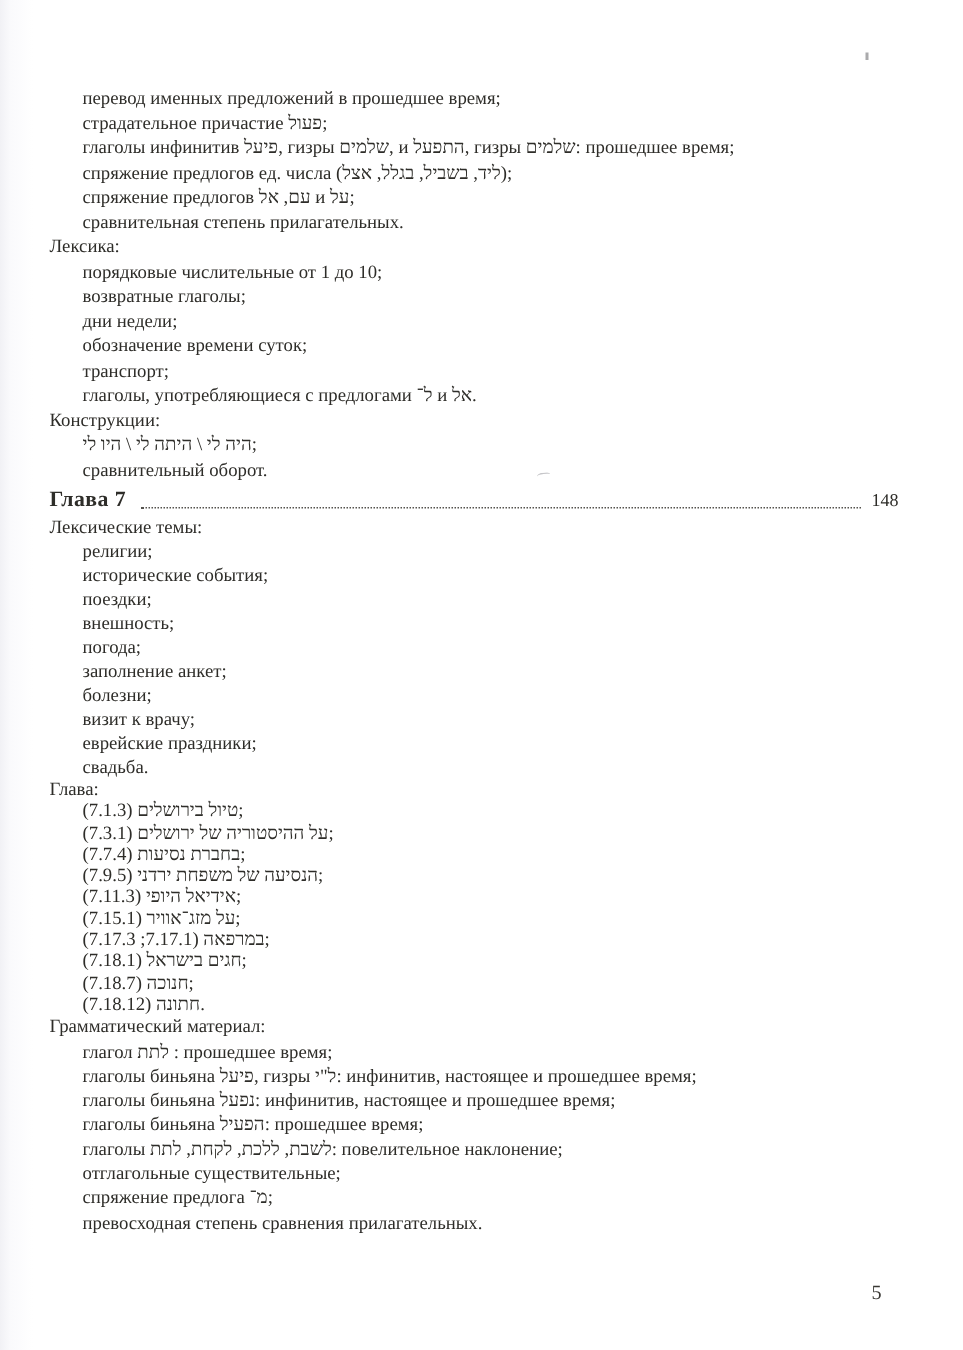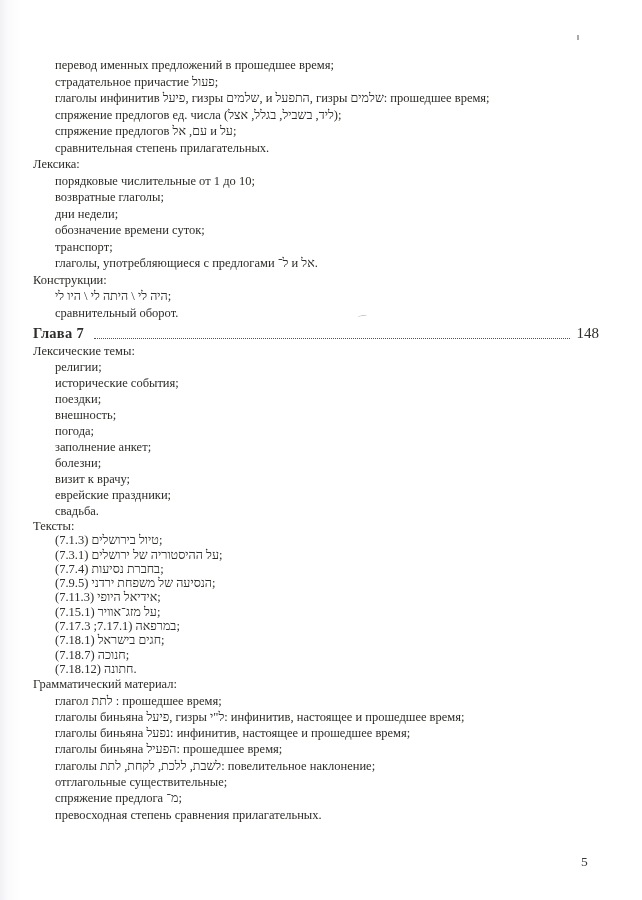--- a/index.html
+++ b/index.html
@@ -24,21 +24,21 @@
   .chapter-row {
     display:flex; align-items:baseline;
     margin-top:3px; height:19px; line-height:19px;
   }
   .chapter-title { font-weight:bold; font-size:14.5px; letter-spacing:.3px;text-align:right; }
   .leader {
     flex:1 1 auto; align-self:flex-end;
     border-bottom:1.6px dotted #55534e;
     margin:0 7px 4px 10px; height:0;
   }
-  .chapter-page { font-size:15px; }
+  .chapter-page { font-size:12px; }
   .sec-themes .line { line-height:16px; }
   .sec-texts .line { line-height:14.3px; }
   .sec-grammar .line { line-height:16.3px; }
   .head-line { line-height:16.5px; }
   .page-num {
     position:absolute; left:581px; top:854px;
     font-size:13.5px; color:#3a3935;
   }
   .artifact { position:absolute; background:#8d8d90; }
   .artifact-speck { left:577px; top:35px; width:2px; height:5px; opacity:.75; }
@@ -88,21 +88,21 @@
       <div class="line indent">внешность;</div>
       <div class="line indent">погода;</div>
       <div class="line indent">заполнение анкет;</div>
       <div class="line indent">болезни;</div>
       <div class="line indent">визит к врачу;</div>
       <div class="line indent">еврейские праздники;</div>
       <div class="line indent">свадьба.</div>
     </div>
 
     <div class="sec-texts">
-      <div class="line b head-line">Тексты:</div>
+      <div class="line b head-line">Глава:</div>
       <div class="line indent">טיול בירושלים (7.1.3);</div>
       <div class="line indent">על ההיסטוריה של ירושלים (7.3.1);</div>
       <div class="line indent">בחברת נסיעות (7.7.4);</div>
       <div class="line indent">הנסיעה של משפחת ירדני (7.9.5);</div>
       <div class="line indent">אידיאל היופי (7.11.3);</div>
       <div class="line indent">על מזג־אוויר (7.15.1);</div>
       <div class="line indent">במרפאה (7.17.1; 7.17.3);</div>
       <div class="line indent">חגים בישראל (7.18.1);</div>
       <div class="line indent">חנוכה (7.18.7);</div>
       <div class="line indent">חתונה (7.18.12).</div>

